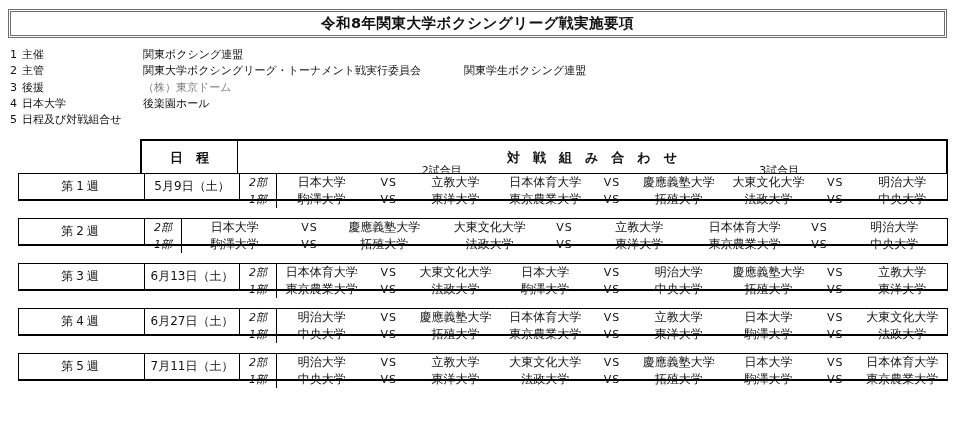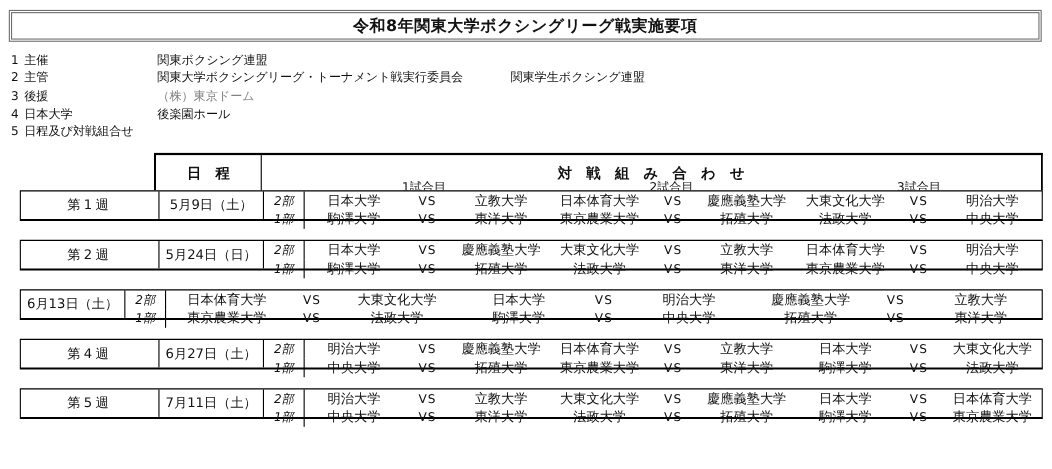--- a/index.html
+++ b/index.html
@@ -99,21 +99,20 @@
     <span class="info-value2"></span>
   </div>
 </div>
 
   <div class="sched-header">
     <div class="date-h">日　程</div>
     <div class="match-h">対　戦　組　み　合　わ　せ</div>
   </div>
 
   <div class="bout-headers">
-    <span class="bout-h">1試合目</span>
     <span class="bout-h">2試合目</span>
     <span class="bout-h">3試合目</span>
   </div>
 
   <div class="weeks">
   <div class="week-block">
     <div class="wk-label">第1週</div>
     <div class="wk-date">5月9日（土）</div>
     <div class="wk-rows">
       <div class="match-row">
@@ -150,62 +149,62 @@
           <span class="team">法政大学</span>
           <span class="vs">VS</span>
           <span class="team">中央大学</span>
         </div>
       </div>
     </div>
   </div>
 
   <div class="week-block">
     <div class="wk-label">第2週</div>
-    <div class="wk-date">5月24日（日）</div>
-    <div class="wk-rows">
-      <div class="match-row">
-        <div class="division">2部</div>
-        <div class="match-pair">
-          <span class="team">日本大学</span>
-          <span class="vs">VS</span>
-          <span class="team">慶應義塾大学</span>
-        </div>
-        <div class="match-pair">
-          <span class="team">大東文化大学</span>
-          <span class="vs">VS</span>
-          <span class="team">立教大学</span>
-        </div>
-        <div class="match-pair">
-          <span class="team">日本体育大学</span>
-          <span class="vs">VS</span>
-          <span class="team">明治大学</span>
-        </div>
-      </div>
-      <div class="match-row">
-        <div class="division">1部</div>
-        <div class="match-pair">
-          <span class="team">駒澤大学</span>
-          <span class="vs">VS</span>
-          <span class="team">拓殖大学</span>
-        </div>
-        <div class="match-pair">
-          <span class="team">法政大学</span>
-          <span class="vs">VS</span>
-          <span class="team">東洋大学</span>
-        </div>
-        <div class="match-pair">
-          <span class="team">東京農業大学</span>
-          <span class="vs">VS</span>
-          <span class="team">中央大学</span>
-        </div>
-      </div>
-    </div>
-  </div>
-
-  <div class="week-block">
+    <div class="wk-rows">
+      <div class="match-row">
+        <div class="division">2部</div>
+        <div class="match-pair">
+          <span class="team">日本大学</span>
+          <span class="vs">VS</span>
+          <span class="team">慶應義塾大学</span>
+        </div>
+        <div class="match-pair">
+          <span class="team">大東文化大学</span>
+          <span class="vs">VS</span>
+          <span class="team">立教大学</span>
+        </div>
+        <div class="match-pair">
+          <span class="team">日本体育大学</span>
+          <span class="vs">VS</span>
+          <span class="team">明治大学</span>
+        </div>
+      </div>
+      <div class="match-row">
+        <div class="division">1部</div>
+        <div class="match-pair">
+          <span class="team">駒澤大学</span>
+          <span class="vs">VS</span>
+          <span class="team">拓殖大学</span>
+        </div>
+        <div class="match-pair">
+          <span class="team">法政大学</span>
+          <span class="vs">VS</span>
+          <span class="team">東洋大学</span>
+        </div>
+        <div class="match-pair">
+          <span class="team">東京農業大学</span>
+          <span class="vs">VS</span>
+          <span class="team">中央大学</span>
+        </div>
+      </div>
+    </div>
+  </div>
+
+  <div class="week-block">
+    <div class="wk-label">第3週</div>
     <div class="wk-date">6月13日（土）</div>
     <div class="wk-rows">
       <div class="match-row">
         <div class="division">2部</div>
         <div class="match-pair">
           <span class="team">日本体育大学</span>
           <span class="vs">VS</span>
           <span class="team">大東文化大学</span>
         </div>
         <div class="match-pair">

